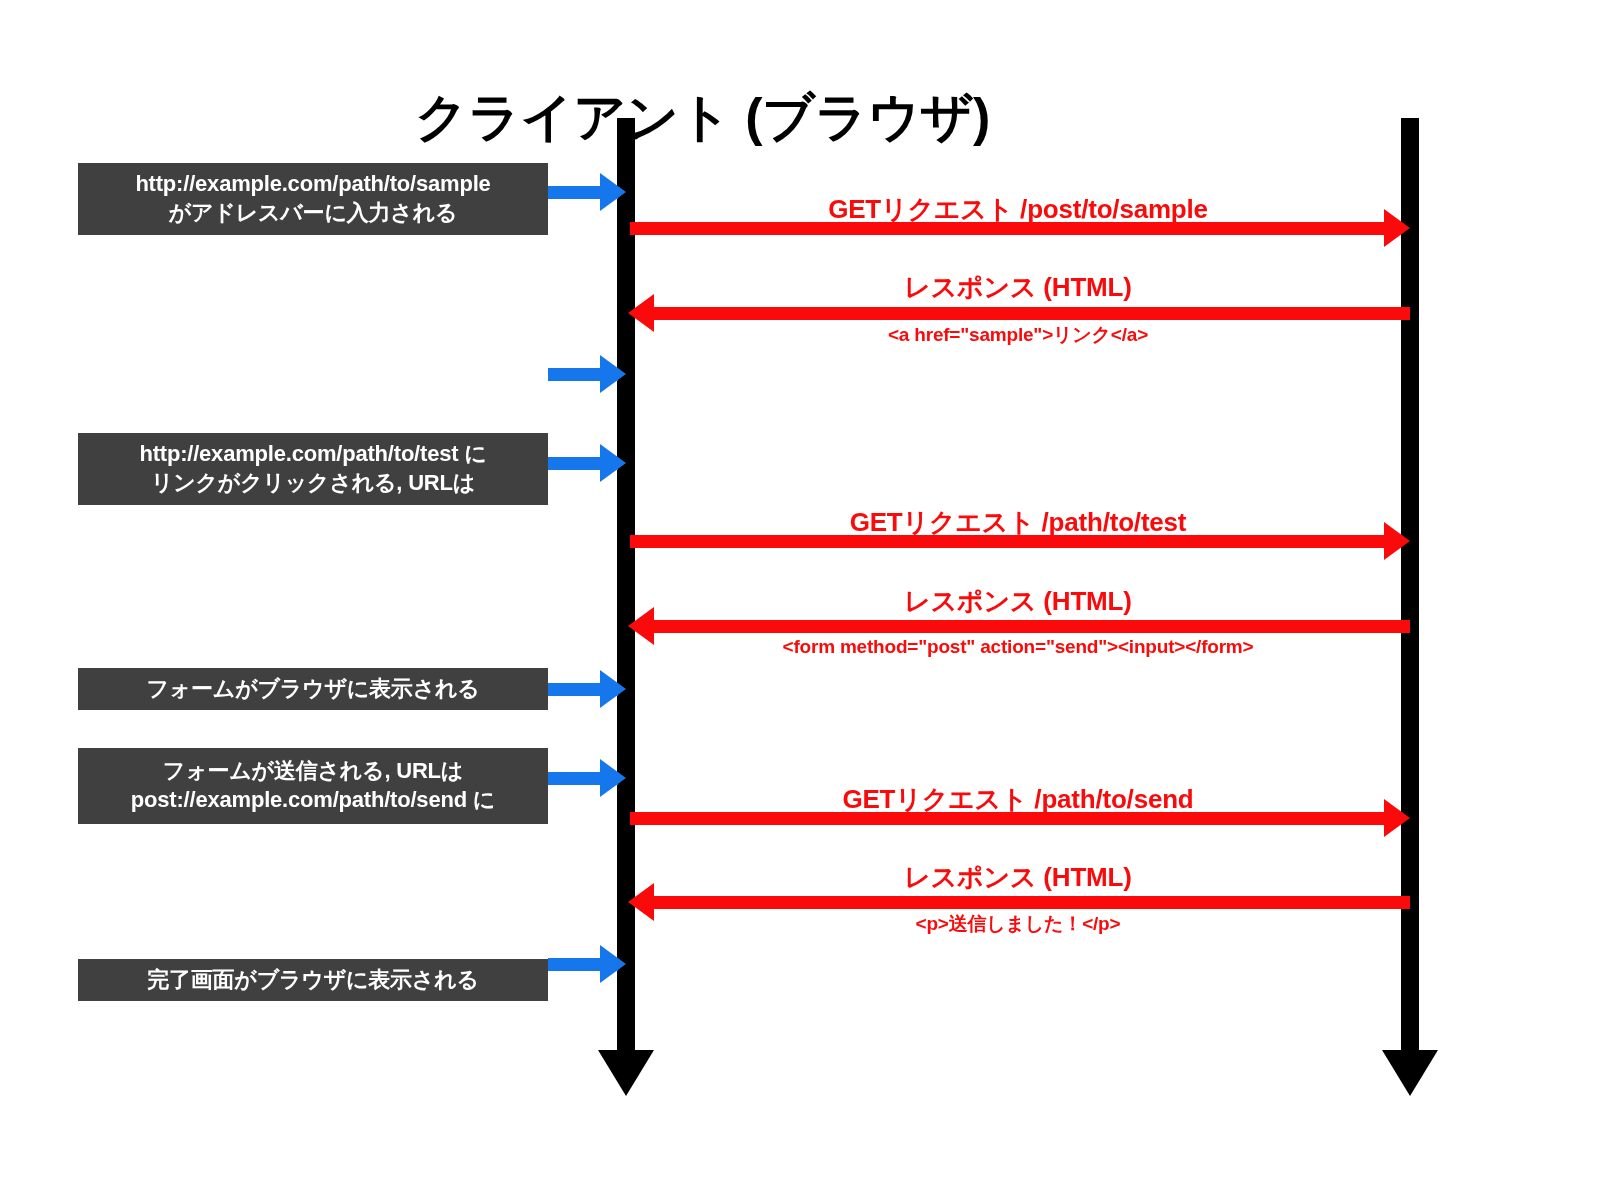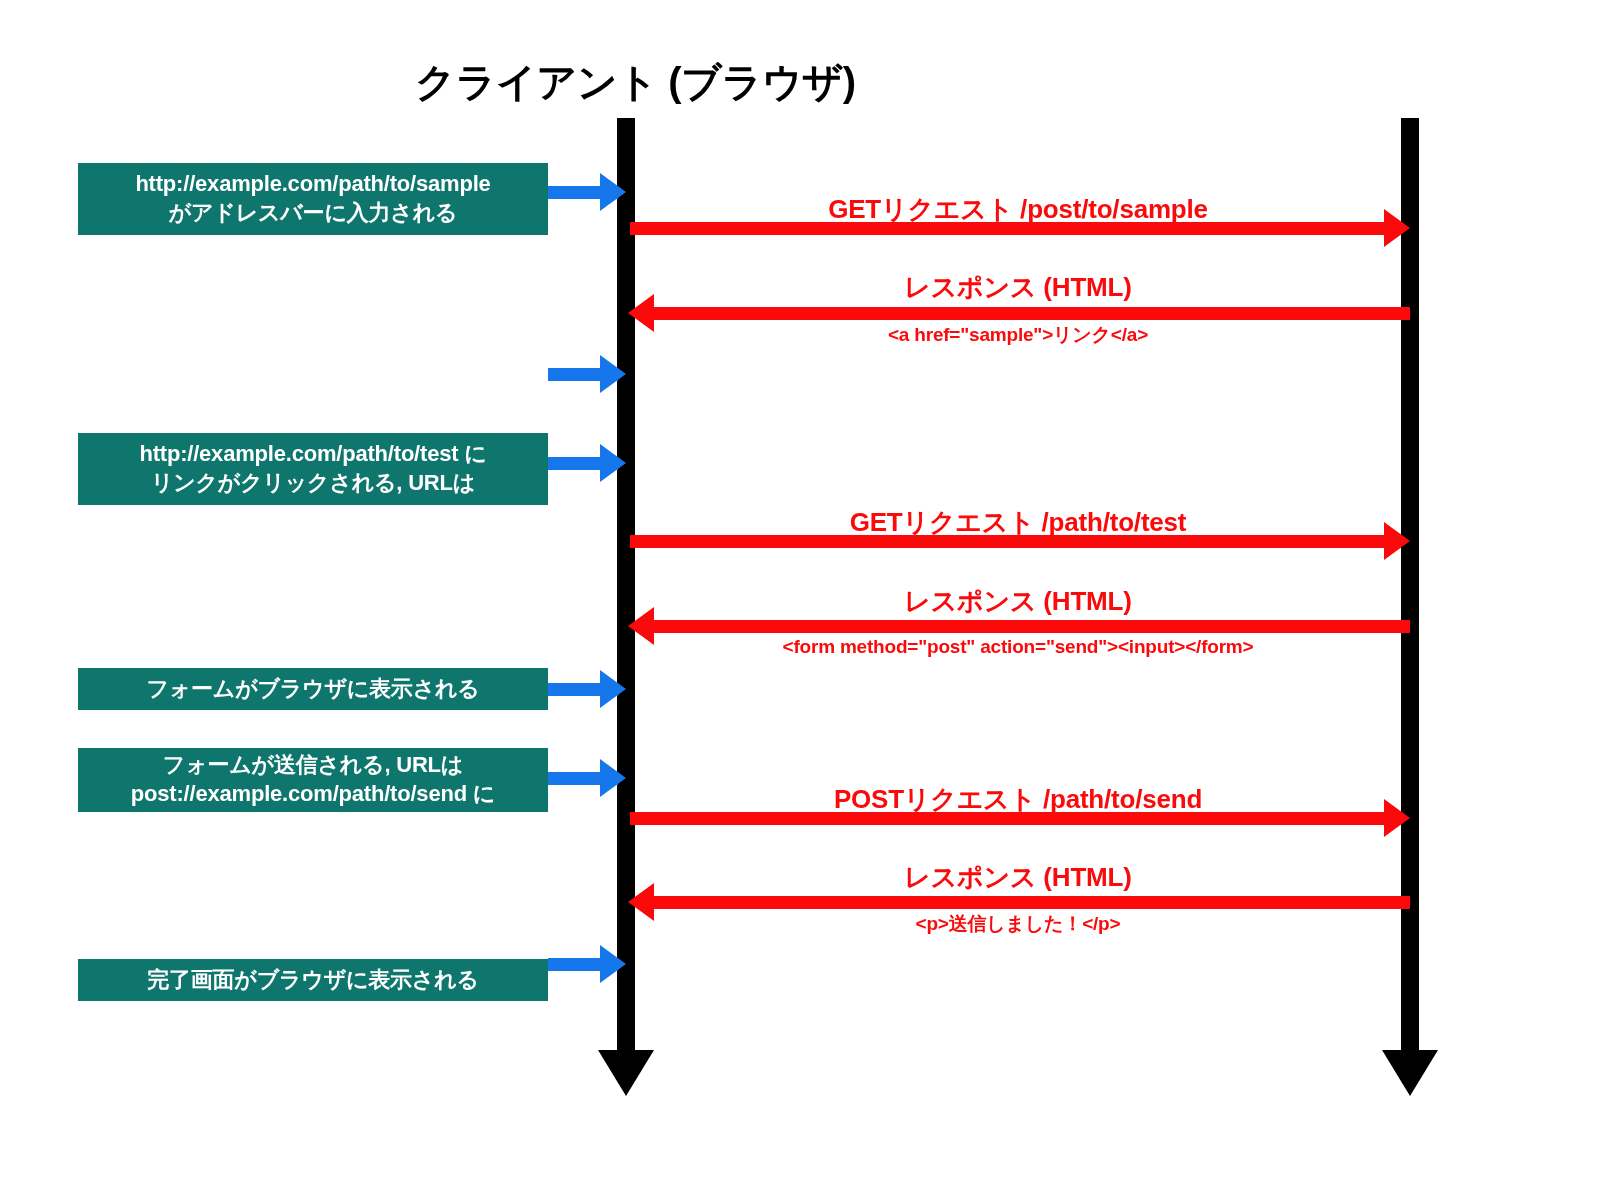--- a/index.html
+++ b/index.html
@@ -17,41 +17,42 @@
     background: #ffffff;
     overflow: hidden;
   }
 
   
   .lifeline-head {
     position: absolute;
     font-weight: bold;
     color: #000000;
     white-space: nowrap;
-    font-size: 40px;
+    font-size: 52px;
     letter-spacing: -0.5px;
+    margin-top: 28px;
   }
   .lifeline-bar {
     position: absolute;
     width: 18px;
     background: #000000;
   }
   .lifeline-tip {
     position: absolute;
     width: 0;
     height: 0;
     border-left: 28px solid transparent;
     border-right: 28px solid transparent;
     border-top: 46px solid #000000;
   }
 
   
   .note {
     position: absolute;
-    background: #0f766e;
+    background: #404040;
     color: #ffffff;
     font-weight: bold;
     font-size: 22px;
     line-height: 1.30;
     text-align: center;
     display: flex;
     flex-direction: column;
     align-items: center;
     justify-content: center;
     box-sizing: border-box;
@@ -163,28 +164,28 @@
   <div class="red-shaft" style="left:645px; top:620px; width:765px;"></div>
   <div class="red-head-left" style="left:628px; top:607px;"></div>
   <div class="red-sublabel" style="left:626px; top:636px; width:784px;">&lt;form method="post" action="send"&gt;&lt;input&gt;&lt;/form&gt;</div>
 
   <div class="note" style="left:78px; top:668px; width:470px; height:42px;">
     <span class="note-line">フォームがブラウザに表示される</span>
   </div>
   <div class="blue-shaft" style="left:548px; top:683px; width:70px;"></div>
   <div class="blue-head" style="left:600px; top:670px;"></div>
 
-  <div class="note" style="left:78px; top:748px; width:470px; height:64px;">
+  <div class="note" style="left:78px; top:748px; width:470px; height:76px;">
     <span class="note-line">フォームが送信される, URLは</span>
     <span class="note-line">post://example.com/path/to/send に</span>
   </div>
   <div class="blue-shaft" style="left:548px; top:772px; width:70px;"></div>
   <div class="blue-head" style="left:600px; top:759px;"></div>
 
-  <div class="red-label" style="left:626px; top:782px; width:784px;">POSTリクエスト /path/to/send</div>
+  <div class="red-label" style="left:626px; top:782px; width:784px;">GETリクエスト /path/to/send</div>
   <div class="red-shaft" style="left:630px; top:812px; width:760px;"></div>
   <div class="red-head-right" style="left:1384px; top:799px;"></div>
 
   <div class="red-label" style="left:626px; top:860px; width:784px;">レスポンス (HTML)</div>
   <div class="red-shaft" style="left:645px; top:896px; width:765px;"></div>
   <div class="red-head-left" style="left:628px; top:883px;"></div>
   <div class="red-sublabel" style="left:626px; top:911px; width:784px;">&lt;p&gt;送信しました！&lt;/p&gt;</div>
 
   <div class="note" style="left:78px; top:943px; width:470px; height:42px;margin-top:16px;">
     <span class="note-line">完了画面がブラウザに表示される</span>

